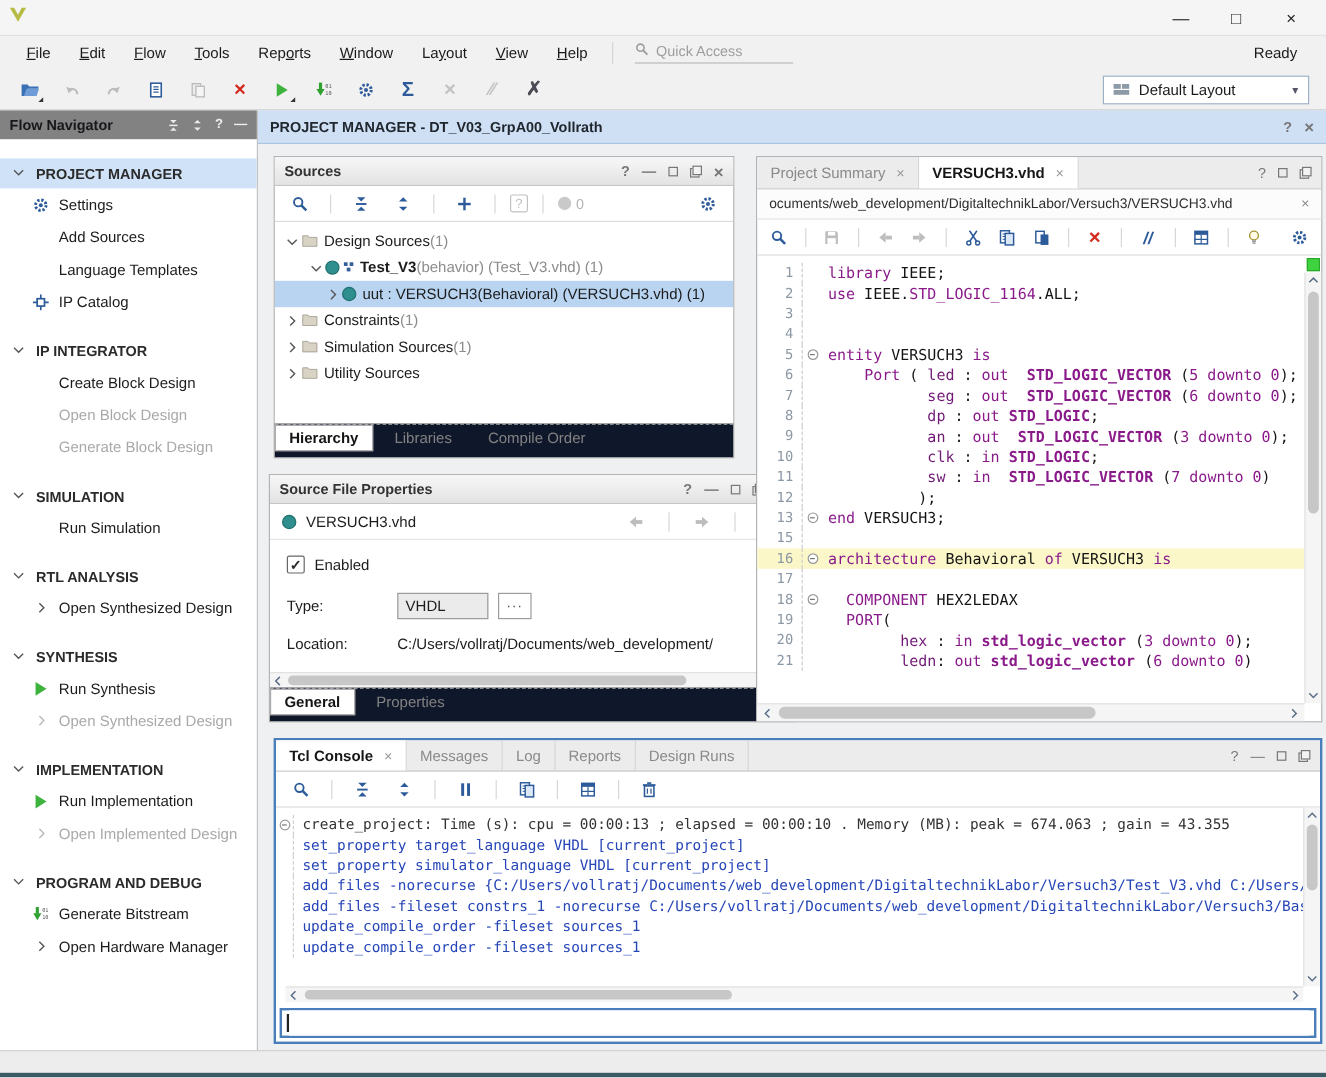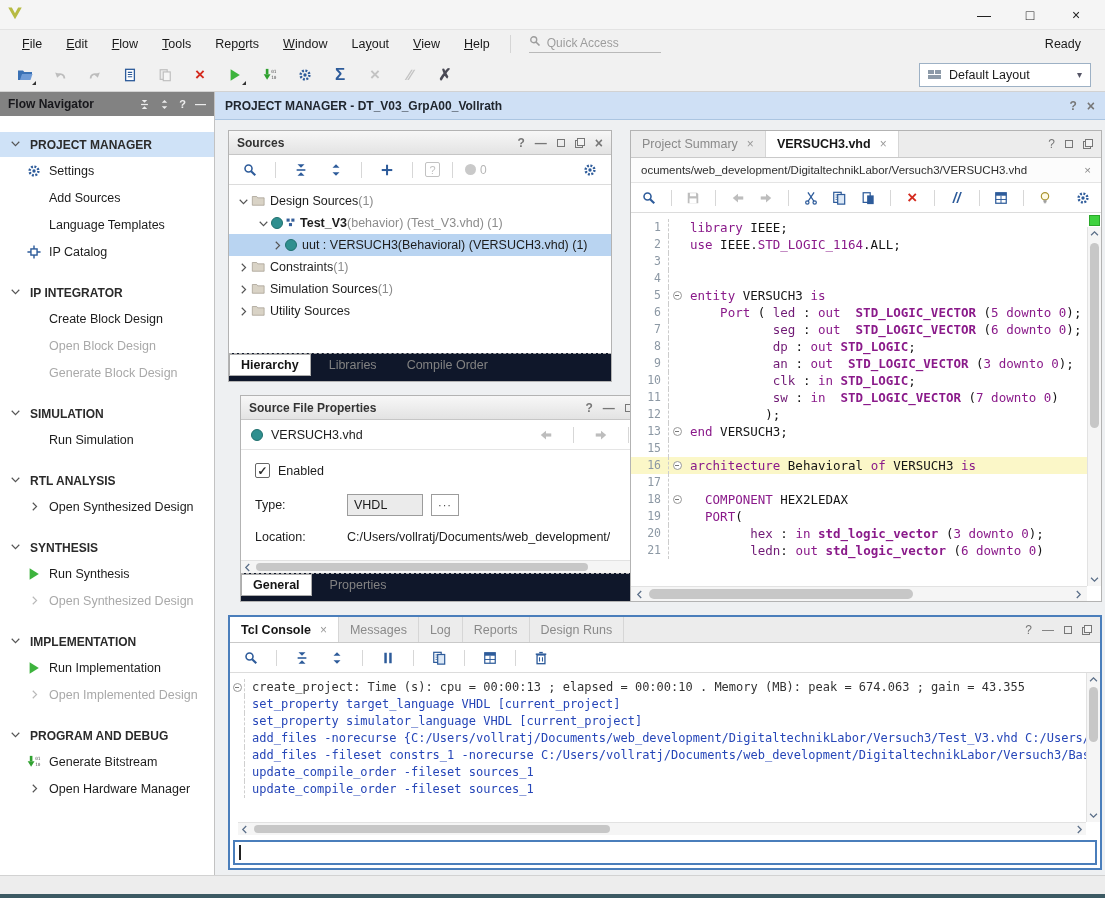--- a/index.html
+++ b/index.html
@@ -51,21 +51,21 @@
 .pics{margin-left:auto;display:flex;gap:10px;align-items:center;color:#777}
 .pic{color:#777;font-size:12px;display:inline-flex;align-items:center}
 .pbox{width:8px;height:8px;border:1px solid #777;display:inline-block}
 .pfl{position:relative;width:10px;height:10px;display:inline-block}
 .pfl::before{content:"";position:absolute;left:0;bottom:0;width:6px;height:6px;border:1px solid #777}
 .pfl::after{content:"";position:absolute;right:0;top:0;width:6px;height:6px;border:1px solid #777;background:#f3f3f3}
 
 
 .panel{position:absolute;background:#fff;border:1px solid #b3b3b3}
 #p-sources{left:228px;top:130px;width:384px;height:252px}
-#p-props{left:240px;top:395px;width:440px;height:207px}
+#p-props{left:224px;top:395px;width:440px;height:207px}
 #p-editor{left:630px;top:130px;width:472px;height:472px}
 #p-console{left:228px;top:615px;width:874px;height:255px;border:2px solid #4a7ebb}
 .phead{height:24px;background:linear-gradient(#f7f7f7,#e3e3e3);border-bottom:1px solid #c6c6c6;display:flex;align-items:center;padding:0 8px;font-weight:bold;font-size:12px;color:#333}
 .ptool{height:30px;display:flex;align-items:center;padding:0 8px;border-bottom:1px solid #dcdcdc;gap:9px}
 .hbox{width:15px;height:15px;border:1px solid #c2c2c2;color:#c2c2c2;font-size:11px;display:inline-flex;align-items:center;justify-content:center;border-radius:2px}
 .badge{display:inline-flex;align-items:center;gap:4px;color:#b5b5b5;font-size:12px}
 .badge i{width:11px;height:11px;border-radius:50%;background:#c9c9c9;display:inline-block}
 
 
 .srctree{position:absolute;left:0;right:0;top:55px;bottom:28px;padding-top:4px;overflow:hidden}

